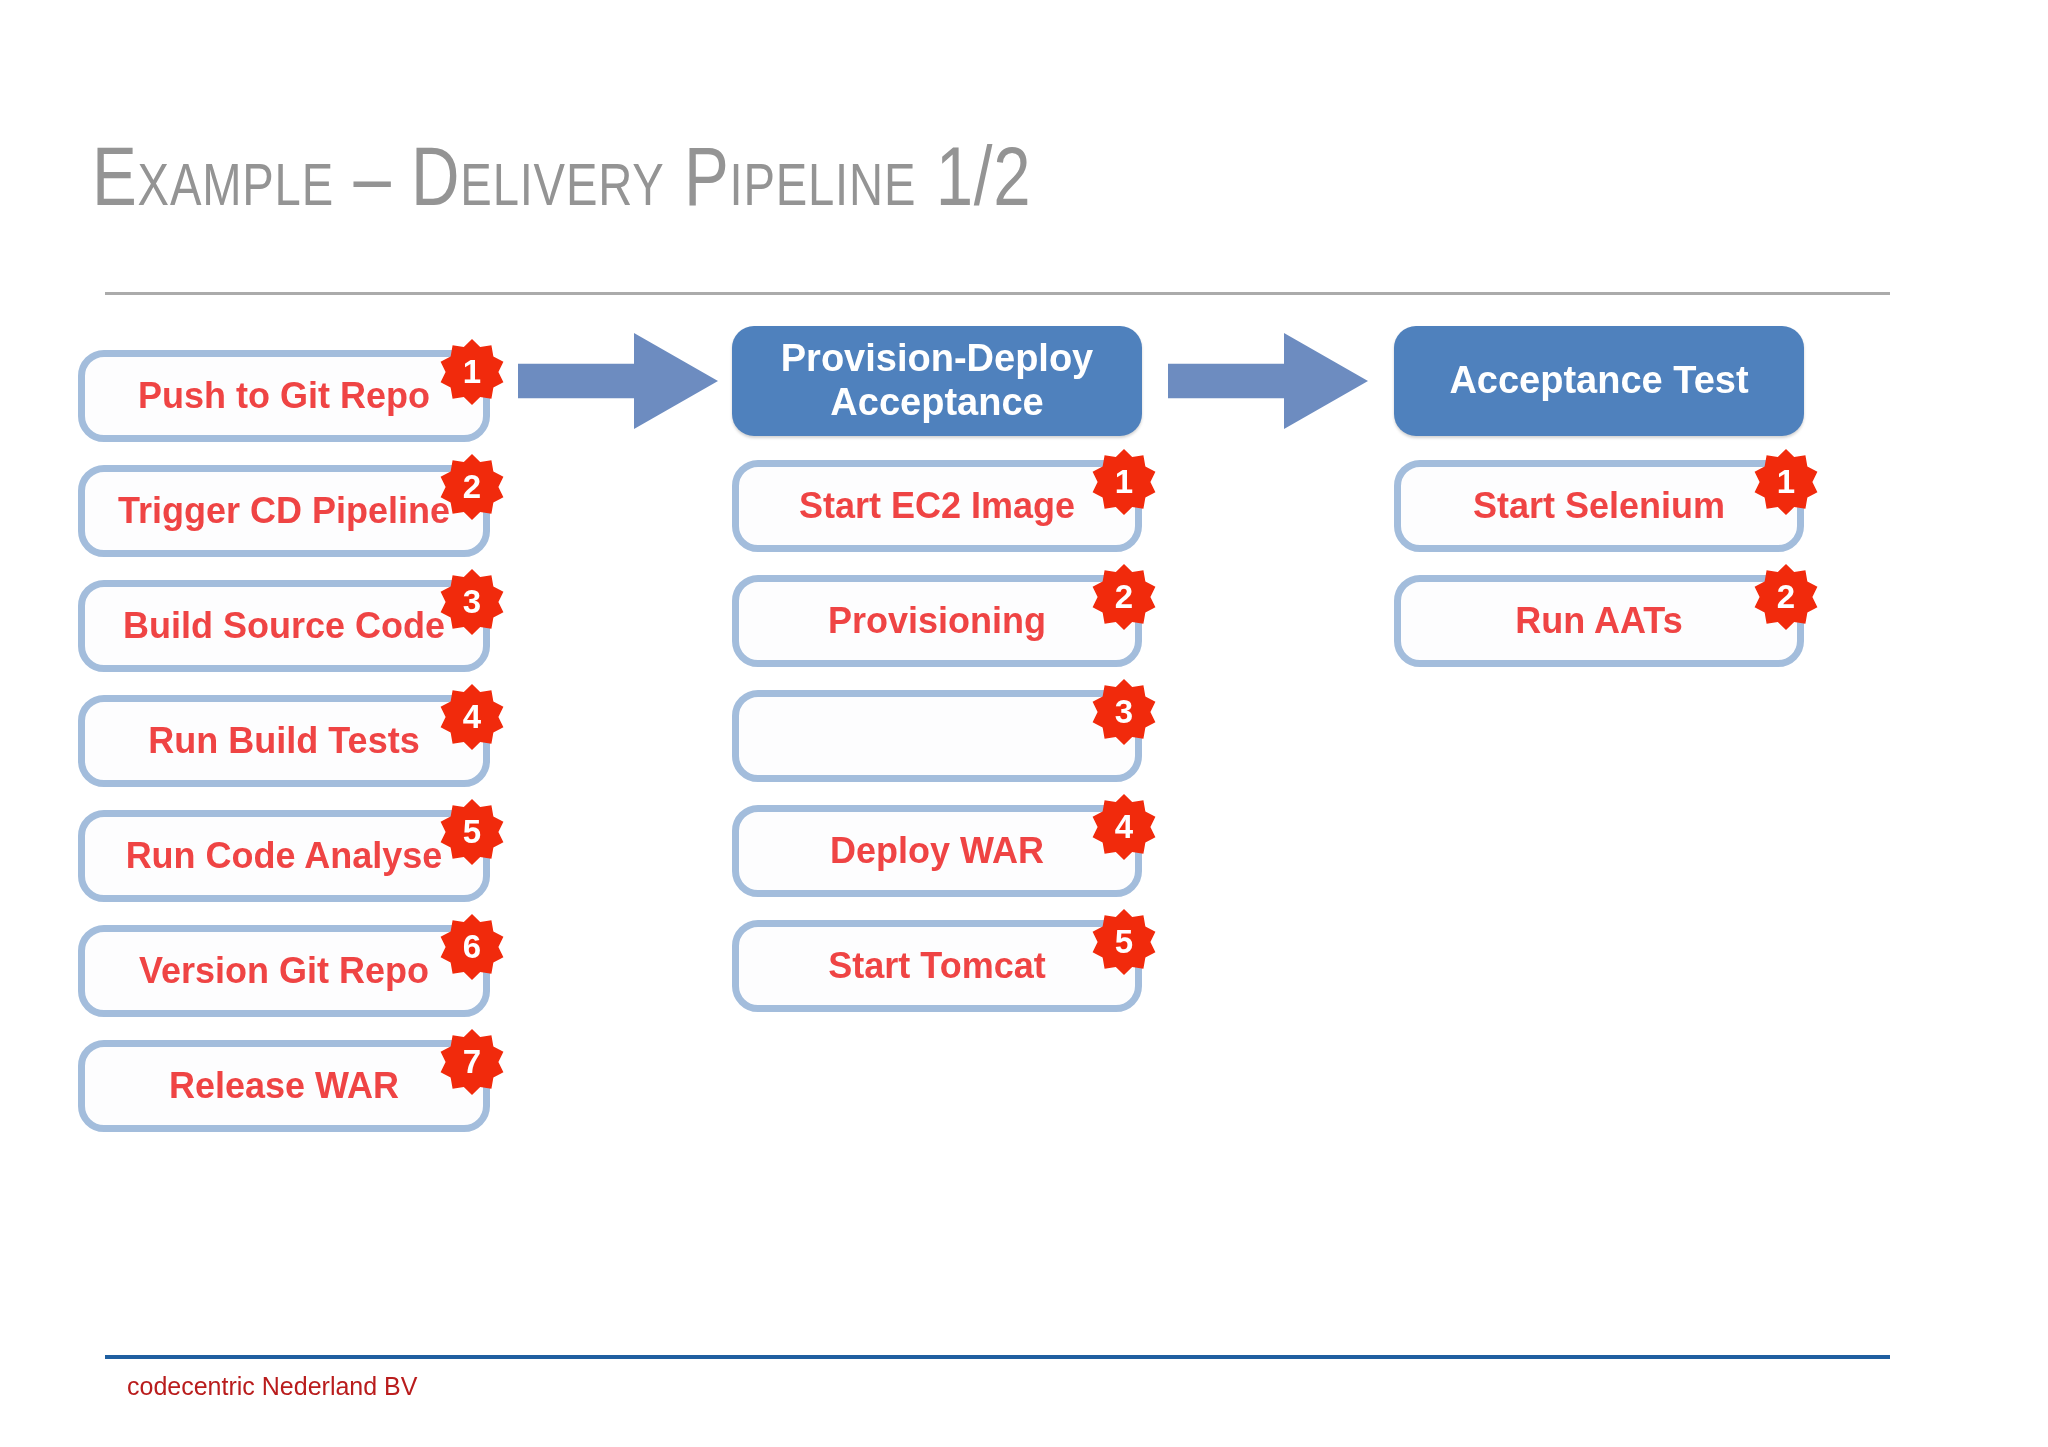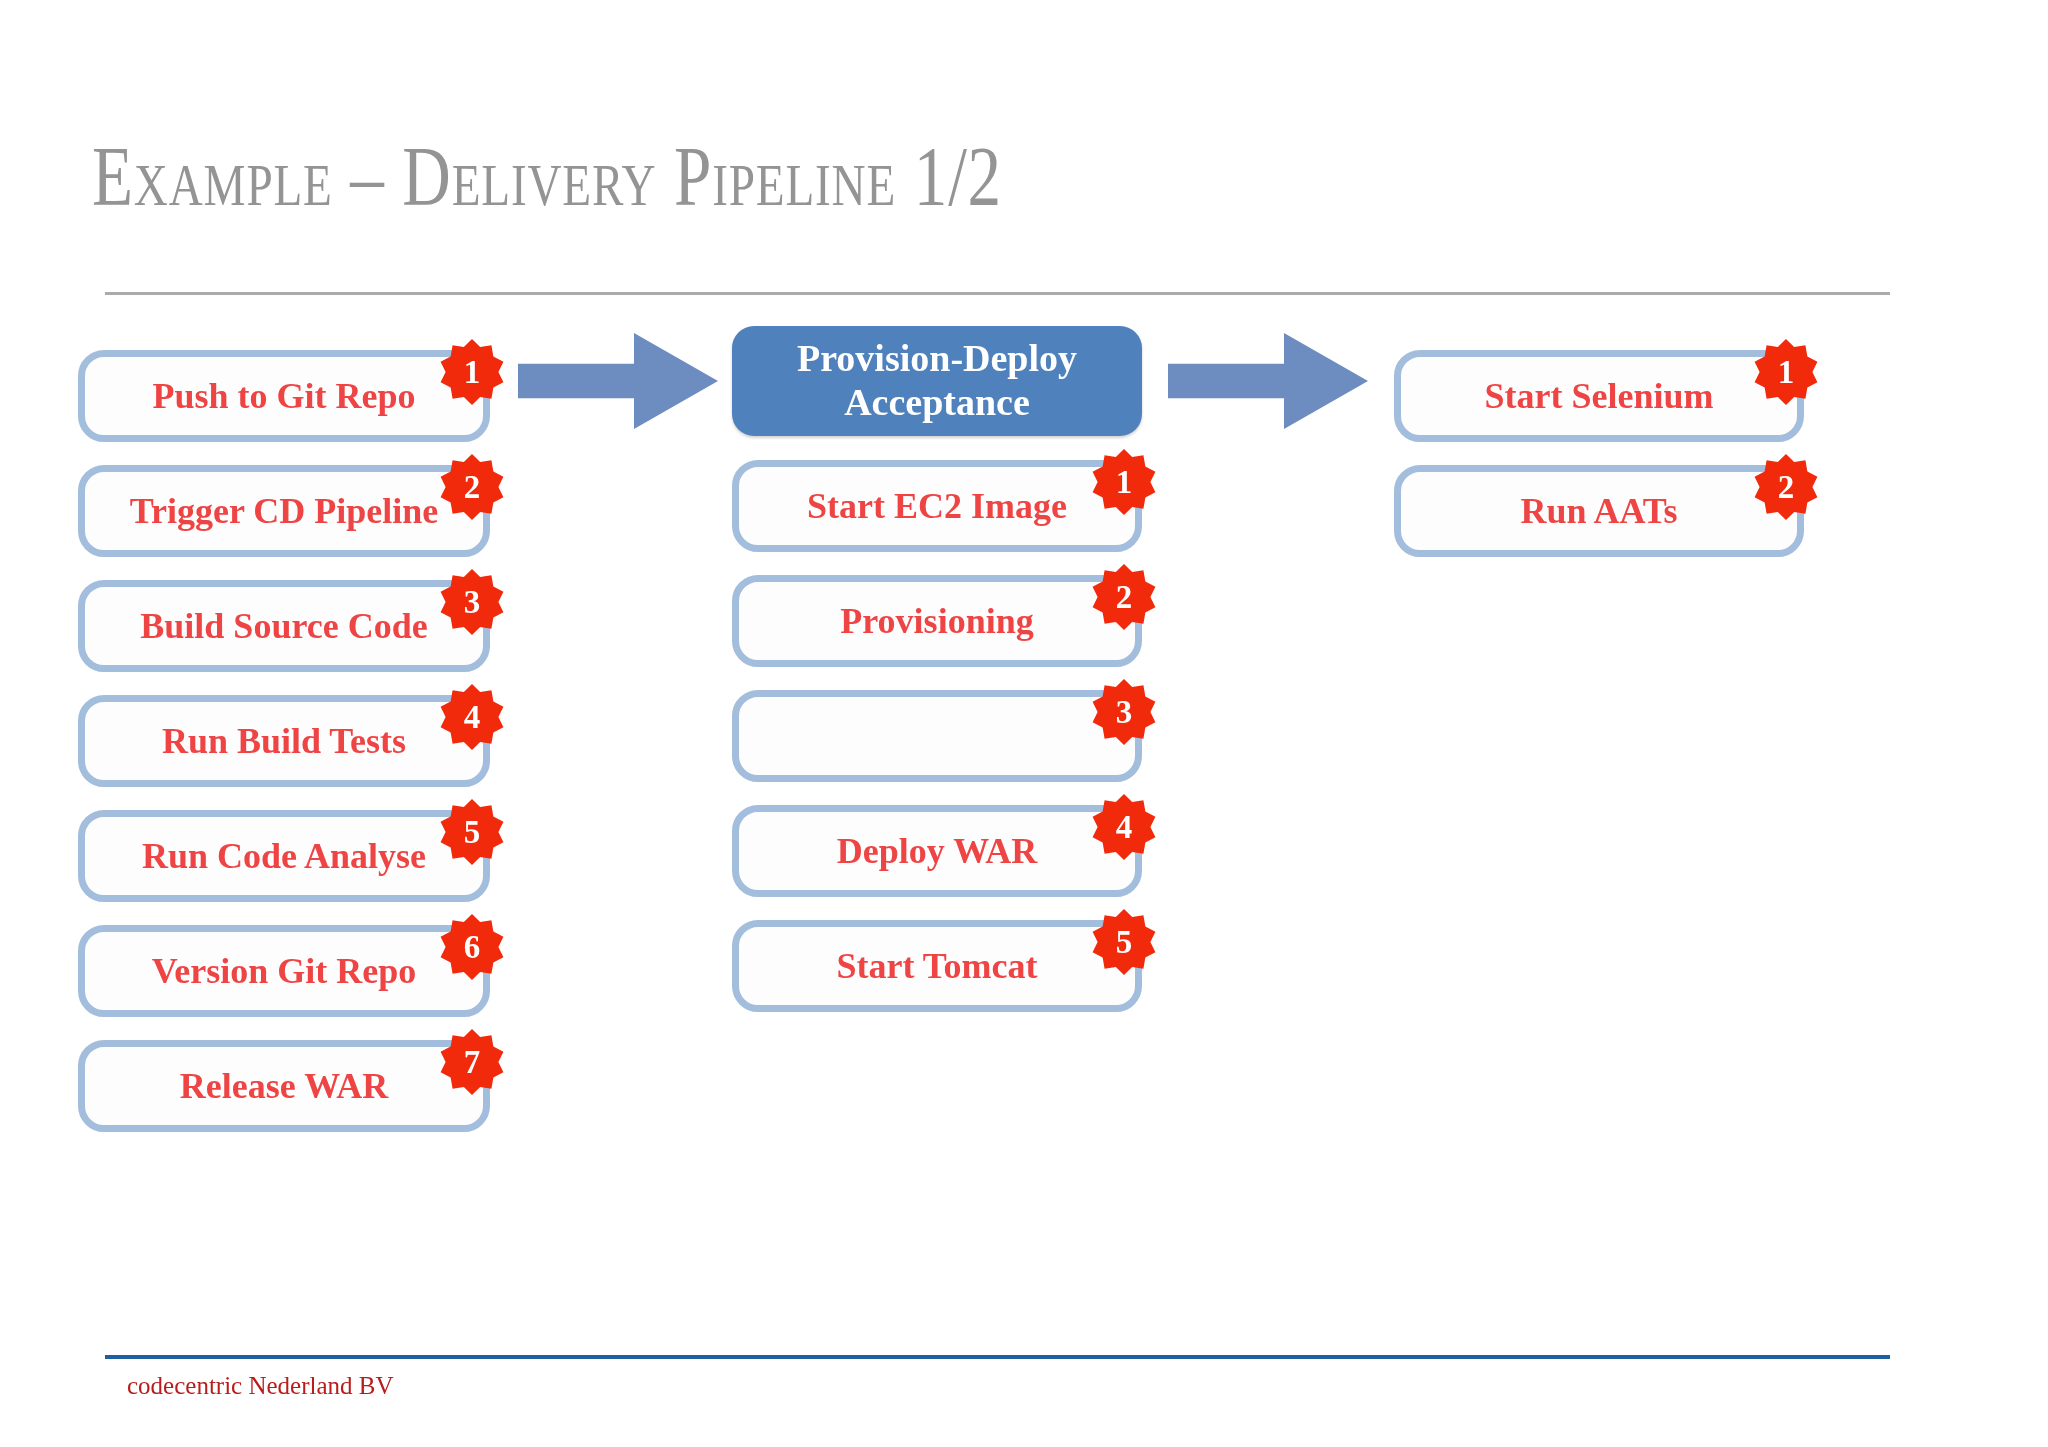--- a/index.html
+++ b/index.html
@@ -6,21 +6,21 @@
     margin: 0;
     padding: 0;
     background: #ffffff;
   }
   .slide {
     position: relative;
     width: 1890px;
     height: 1447px;
     background: #ffffff;
     overflow: hidden;
-    font-family: Liberation Serif, serif;
+    font-family: Liberation Sans, sans-serif;
   }
 
   
   .slide-title {
     position: absolute;
     left: 92px;
     top: 128px;
     margin: 0;
     font-size: 84px;
     font-weight: 400;
@@ -200,20 +200,23 @@
         <div class="step">
           <span class="badge">5</span>
           <span class="step-label">Start Tomcat</span>
         </div>
       </div>
   </div>
 
   <div class="flow-arrow" style="left:1168px;"></div>
 
   <div class="stage" style="left:1394px; width:410px;">
+    <div class="stage-header">
+      <span>Acceptance Test</span>
+    </div>
     <div class="steps">
         <div class="step">
           <span class="badge">1</span>
           <span class="step-label">Start Selenium</span>
         </div>
         <div class="step">
           <span class="badge">2</span>
           <span class="step-label">Run AATs</span>
         </div>
       </div>

